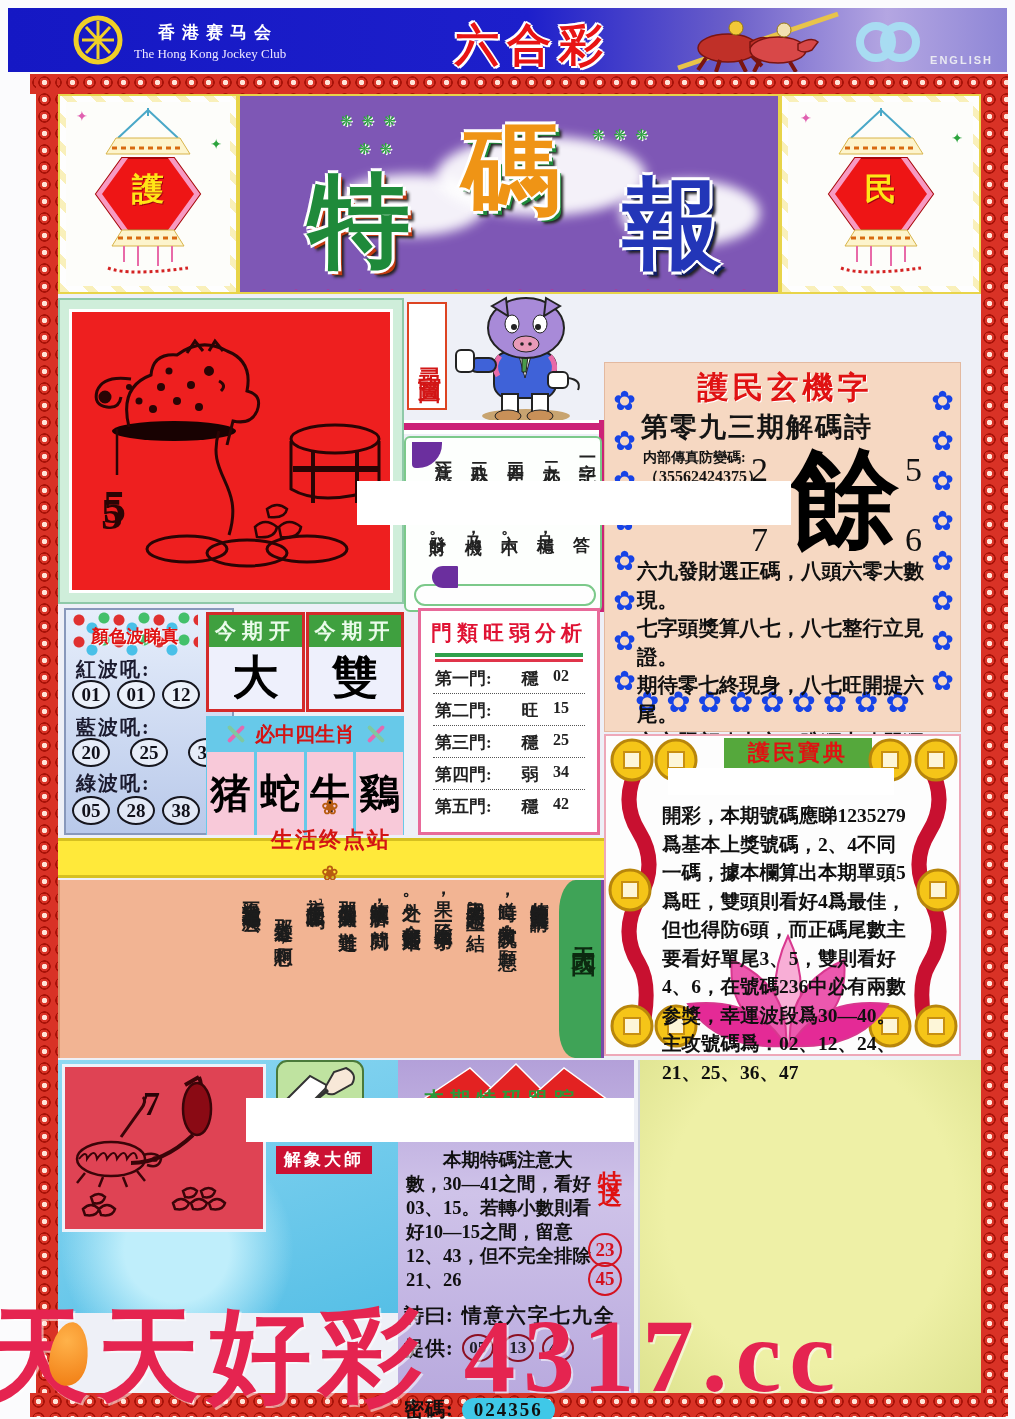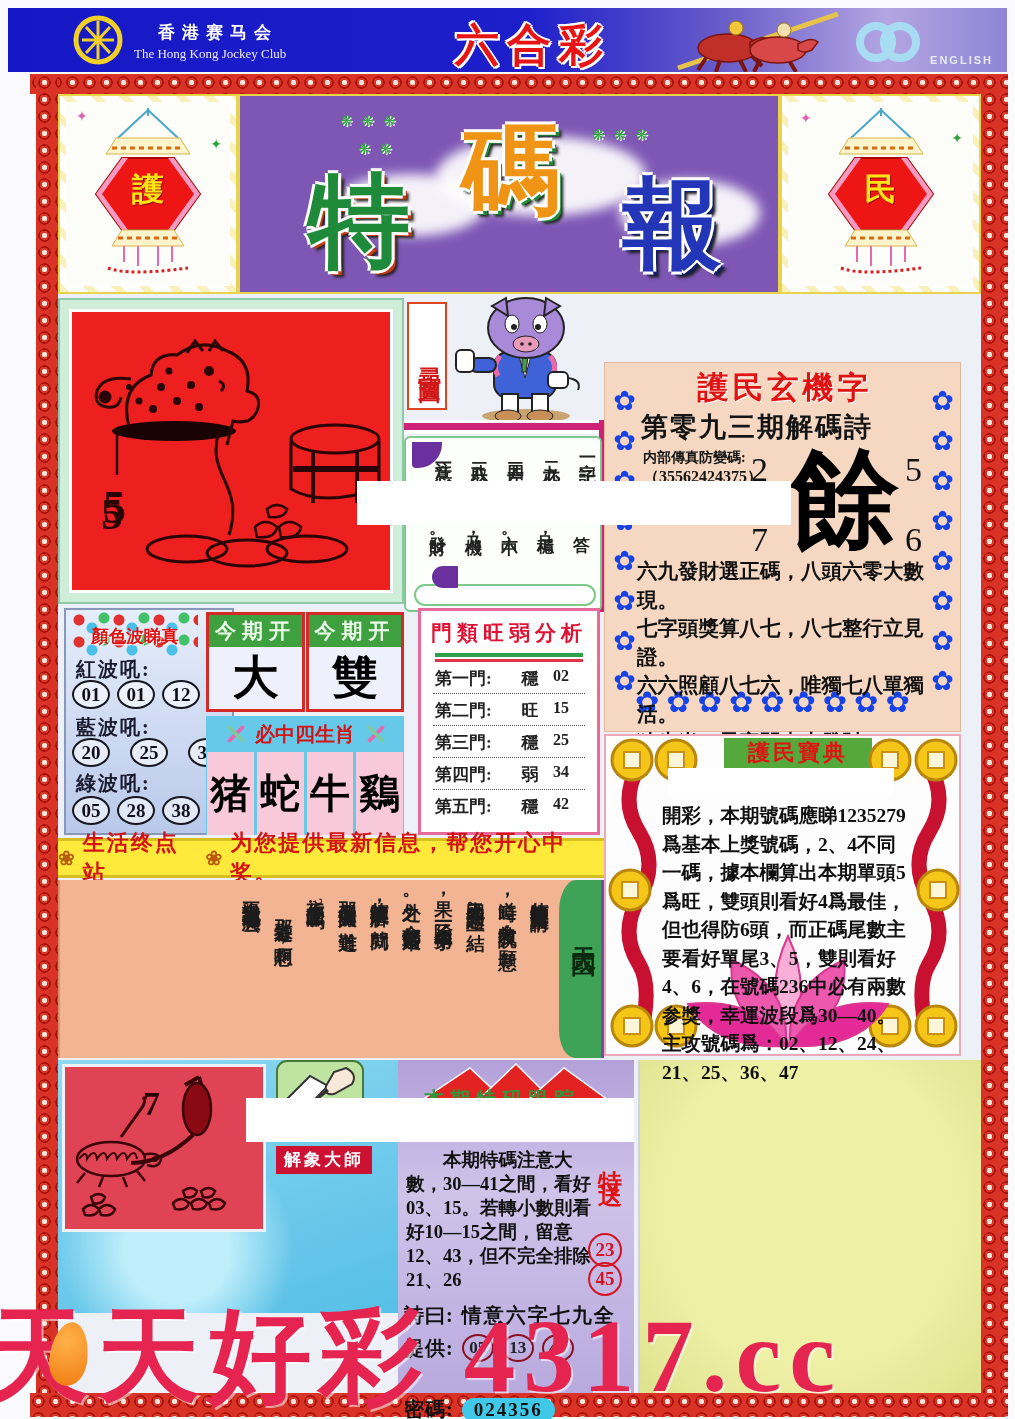--- a/index.html
+++ b/index.html
@@ -92,21 +92,21 @@
   
   .book{left:604px;top:734px;width:357px;height:322px;background:#fdfdfd;border:2px solid #eea8b8;}
   .book-banner{position:absolute;left:118px;top:2px;width:148px;height:30px;background:#55a83c;
     color:#e01212;font-size:22px;font-weight:800;font-family:var(--serif);text-align:center;line-height:30px;letter-spacing:3px;}
   .book-body{position:absolute;left:56px;top:66px;width:252px;font-size:19.5px;line-height:28.5px;
     font-weight:700;font-family:var(--serif);color:#101010;z-index:2;}
   .coin{position:absolute;width:44px;height:44px;z-index:1;}
 
   
   .life-banner{left:58px;top:838px;width:546px;height:40px;background:#ffe93a;border-top:3px solid #d6c020;border-bottom:3px solid #d6c020;
-    display:flex;align-items:center;justify-content:center;gap:6px;color:#d31414;font-size:22px;font-weight:800;font-family:var(--serif);letter-spacing:2px;}
+    display:flex;align-items:center;justify-content:center;gap:6px;color:#d31414;font-size:22px;font-weight:800;font-family:var(--serif);letter-spacing:2px;flex-direction:column;}
   .flower-ic{color:#b85c10;font-size:20px;}
   .flower-ic::before{content:"❀";}
   .story{left:58px;top:880px;width:546px;height:178px;background:#f2b493;border-right:5px solid #7a4aa8;border-left:2px solid #d8906a;}
   .story-band{position:absolute;left:499px;top:0;width:42px;height:178px;background:#3fa357;border-radius:40% 0 0 38%/18% 0 0 16%;}
   .story-title{position:absolute;left:8px;top:48px;writing-mode:vertical-rl;color:#0c2a10;font-size:25px;font-weight:800;font-family:var(--serif);letter-spacing:6px;}
   .story-text{position:absolute;left:184px;top:7px;width:308px;height:164px;display:flex;flex-direction:row-reverse;gap:7px;}
   .story-col{writing-mode:vertical-rl;font-size:18.5px;font-weight:700;font-family:var(--serif);color:#1c1c1c;letter-spacing:1.5px;}
 
   
   .waves{left:64px;top:608px;width:170px;height:227px;background:linear-gradient(180deg,#e6eefb,#b9c9ea);border:2px solid #8898bb;}
@@ -371,20 +371,21 @@
     <div class="fax-label">内部傳真防變碼:</div>
     <div class="fax-num">（35562424375）</div>
     <span class="cnum" style="left:146px;top:88px;">2</span>
     <span class="cnum" style="left:300px;top:88px;">5</span>
     <span class="cnum" style="left:146px;top:158px;">7</span>
     <span class="cnum" style="left:300px;top:158px;">6</span>
     <span class="bigchar" style="left:186px;top:64px;">餘</span>
     <div class="poem">
       <div>六九發財選正碼，八頭六零大數現。</div>
       <div>七字頭獎算八七，八七整行立見證。</div>
+      <div>期待零七終現身，八七旺開提六尾。</div>
       <div>六六照顧八七六，唯獨七八單獨活。</div>
       <div>猜生肖：零字開來大發財。</div>
       <div>配：七山相連　配：圈住七八</div>
     </div>
   </div>
 
   <div class="abs waves">
     <div class="balloons"></div>
     <div class="waves-title">顏色波睇真</div>
     <div class="wave-label" style="top:46px;">紅波吼:</div>

